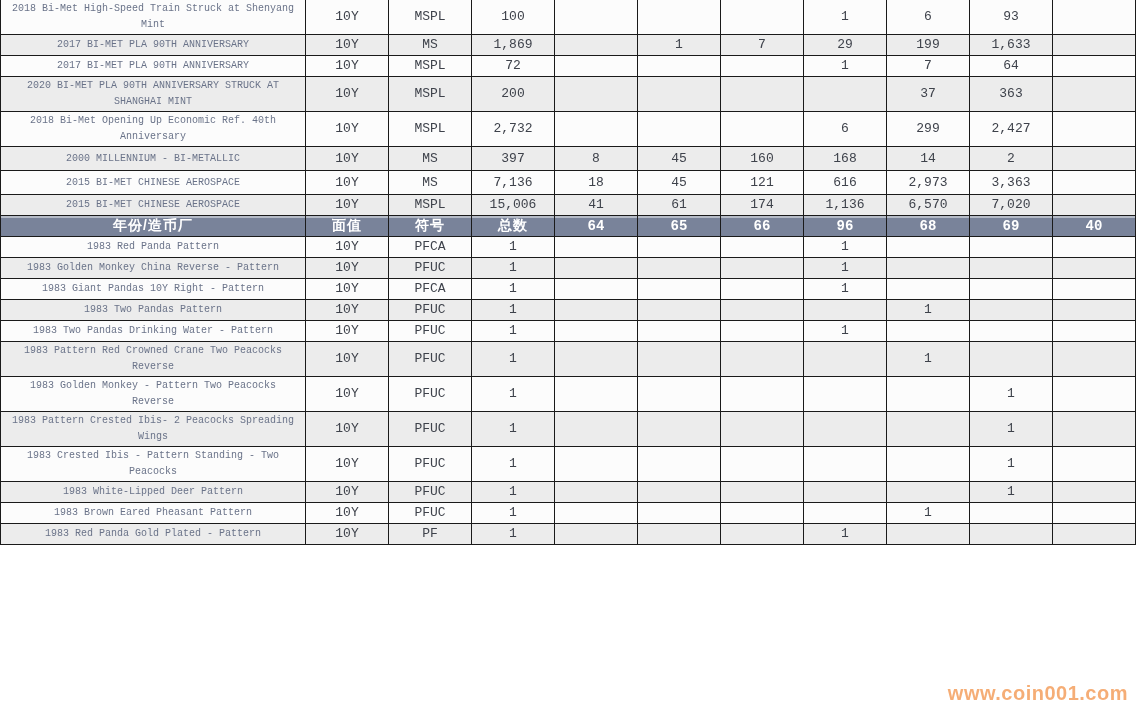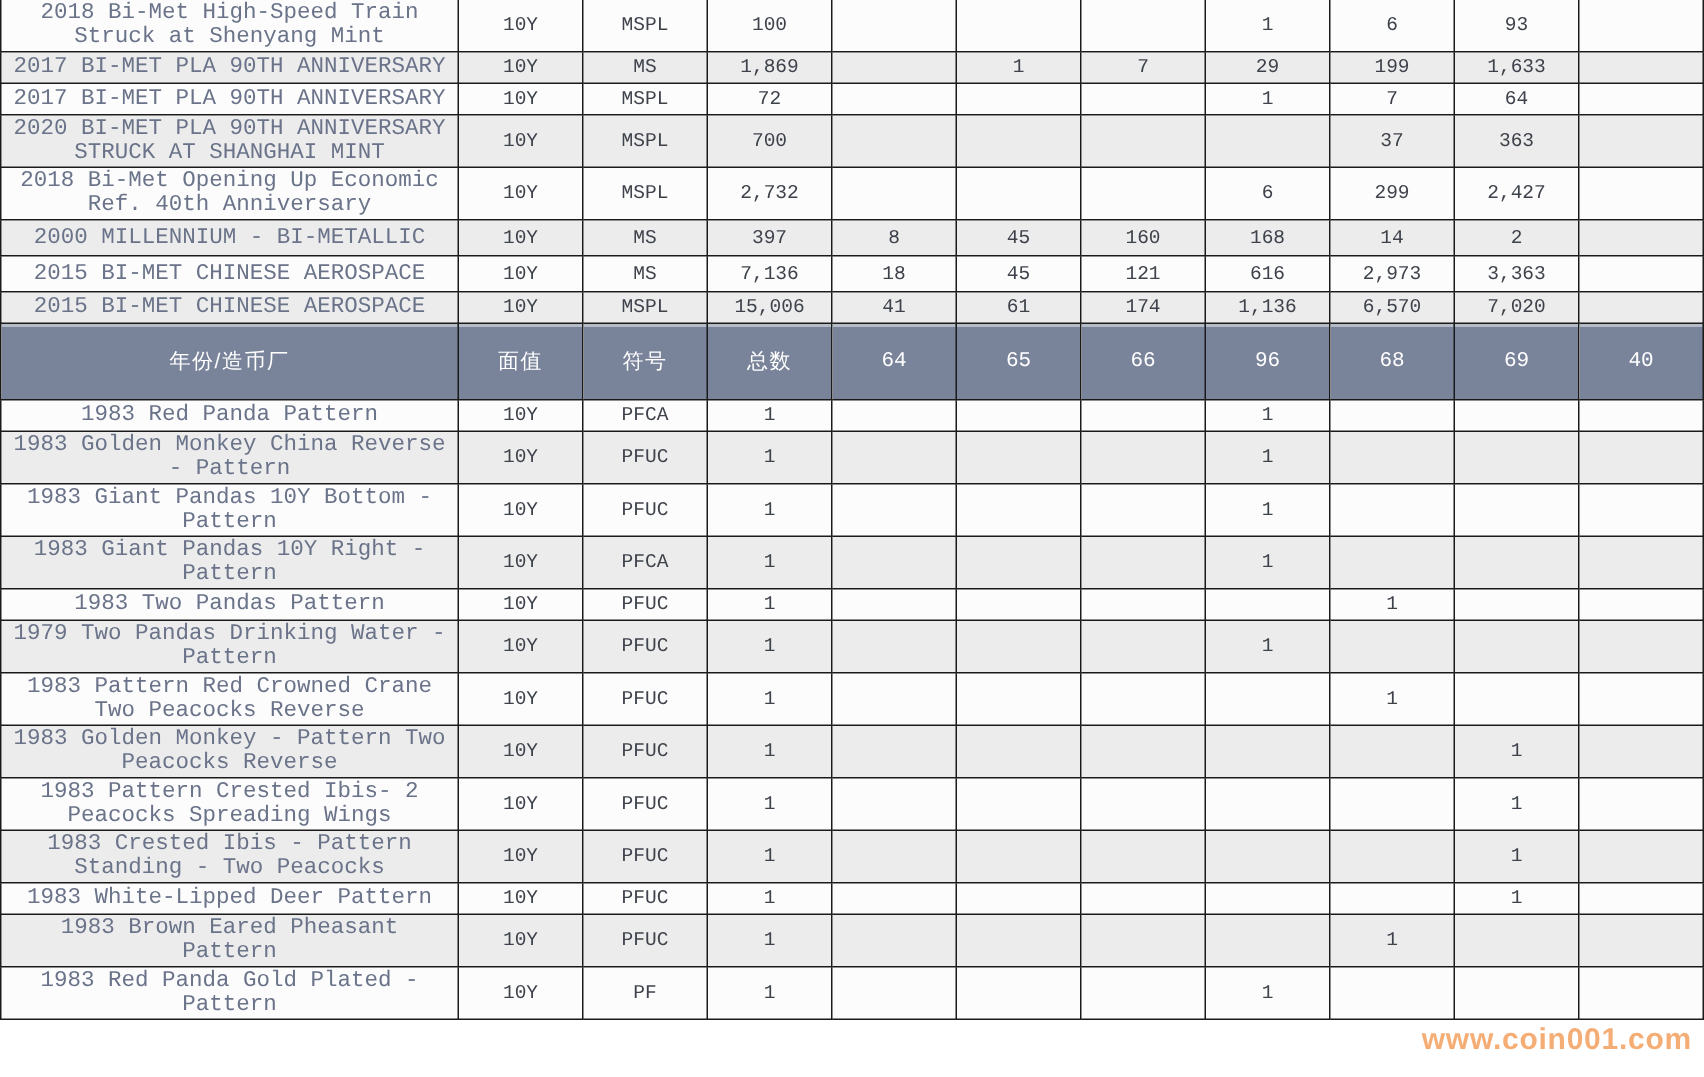--- a/index.html
+++ b/index.html
@@ -16,29 +16,29 @@
     border:1.5px solid var(--border,#1a1a1a);
     overflow:hidden;vertical-align:middle;
   }
   td{
     font-size:13px;line-height:16px;height:16px;
     padding:2px 3px;text-align:center;
     color:var(--value-text,#3e424b);
   }
   td.name{
     color:var(--name-text,#6a7389);
-    padding:1px 6px;font-size:15px;
+    padding:1px 6px;font-size:10px;
   }
   tbody tr:nth-child(odd){background:var(--row-white,#fcfcfc);}
   tbody tr:nth-child(even){background:var(--row-alt,#ececec);}
   tbody.header-band tr{background:var(--header-bg,#79839a);}
   th{
     background:var(--header-bg,#79839a);
     color:var(--header-text,#ffffff);
-    font-weight:normal;font-size:14px;height:16px;padding:16px 2px;
+    font-weight:bold;font-size:14px;height:16px;padding:1px 2px;
     box-shadow:inset 0 2px 0 rgba(255,255,255,0.45);
   }
   th.cjk{font-family:"Liberation Sans",sans-serif;letter-spacing:1px;}
   th.grade-h{font-family:"Liberation Mono","DejaVu Sans Mono",monospace;}
   
   tbody[data-section="0"] tr:first-child td{border-top:none;}
   
   tbody[data-section="0"] tr:nth-child(6) td,
   tbody[data-section="0"] tr:nth-child(7) td{height:19px;}
   tbody[data-section="1"] tr:nth-child(13) td{height:30px;}
@@ -104,21 +104,21 @@
     <td></td>
     <td>1</td>
     <td>7</td>
     <td>64</td>
     <td></td>
   </tr>
       <tr>
     <td class="name">2020 BI-MET PLA 90TH ANNIVERSARY STRUCK AT SHANGHAI MINT</td>
     <td>10Y</td>
     <td>MSPL</td>
-    <td>700</td>
+    <td>200</td>
     <td></td>
     <td></td>
     <td></td>
     <td></td>
     <td>37</td>
     <td>363</td>
     <td></td>
   </tr>
       <tr>
     <td class="name">2018 Bi-Met Opening Up Economic Ref. 40th Anniversary</td>
@@ -210,33 +210,20 @@
     <td>1</td>
     <td></td>
     <td></td>
     <td></td>
     <td>1</td>
     <td></td>
     <td></td>
     <td></td>
   </tr>
       <tr>
-    <td class="name">1983 Giant Pandas 10Y Bottom - Pattern</td>
-    <td>10Y</td>
-    <td>PFUC</td>
-    <td>1</td>
-    <td></td>
-    <td></td>
-    <td></td>
-    <td>1</td>
-    <td></td>
-    <td></td>
-    <td></td>
-  </tr>
-      <tr>
     <td class="name">1983 Giant Pandas 10Y Right - Pattern</td>
     <td>10Y</td>
     <td>PFCA</td>
     <td>1</td>
     <td></td>
     <td></td>
     <td></td>
     <td>1</td>
     <td></td>
     <td></td>
@@ -249,21 +236,21 @@
     <td>1</td>
     <td></td>
     <td></td>
     <td></td>
     <td></td>
     <td>1</td>
     <td></td>
     <td></td>
   </tr>
       <tr>
-    <td class="name">1979 Two Pandas Drinking Water - Pattern</td>
+    <td class="name">1983 Two Pandas Drinking Water - Pattern</td>
     <td>10Y</td>
     <td>PFUC</td>
     <td>1</td>
     <td></td>
     <td></td>
     <td></td>
     <td>1</td>
     <td></td>
     <td></td>
     <td></td>

